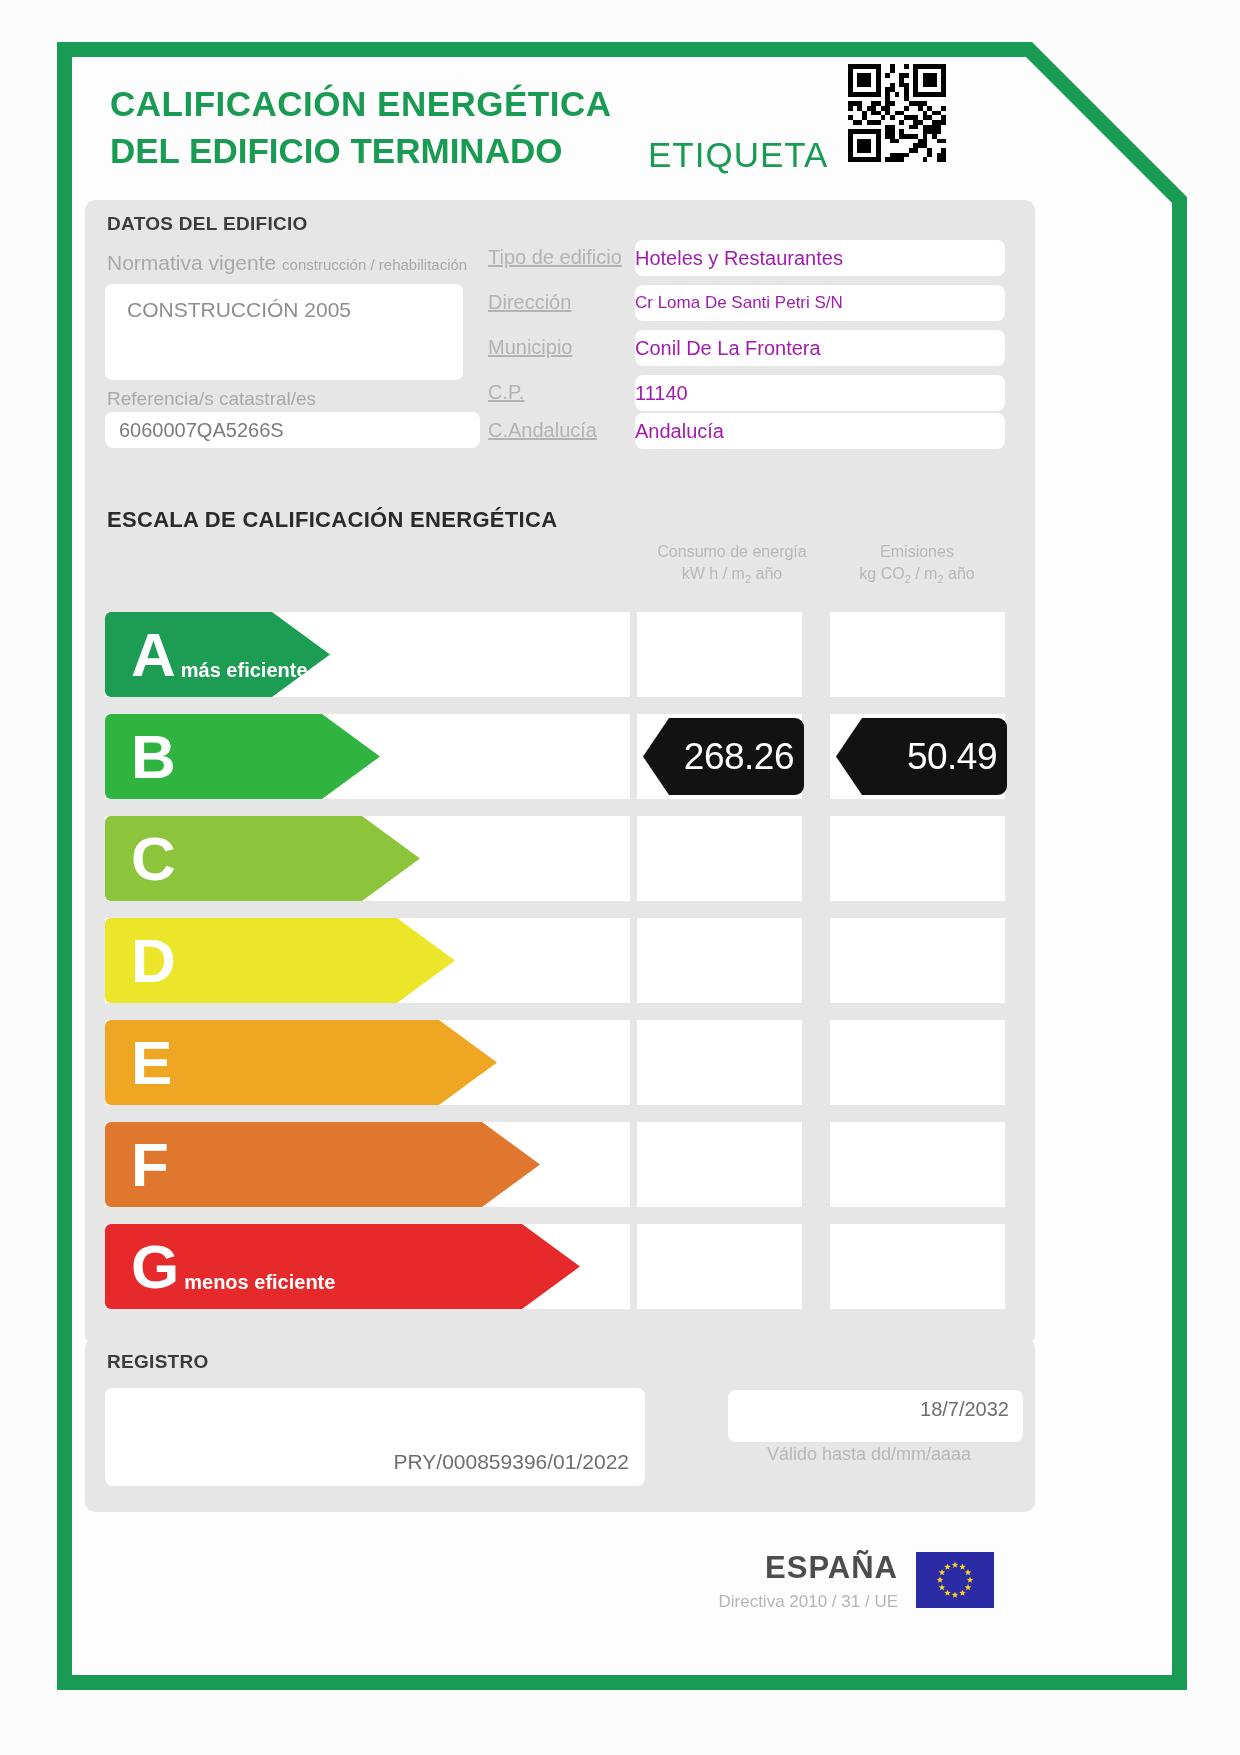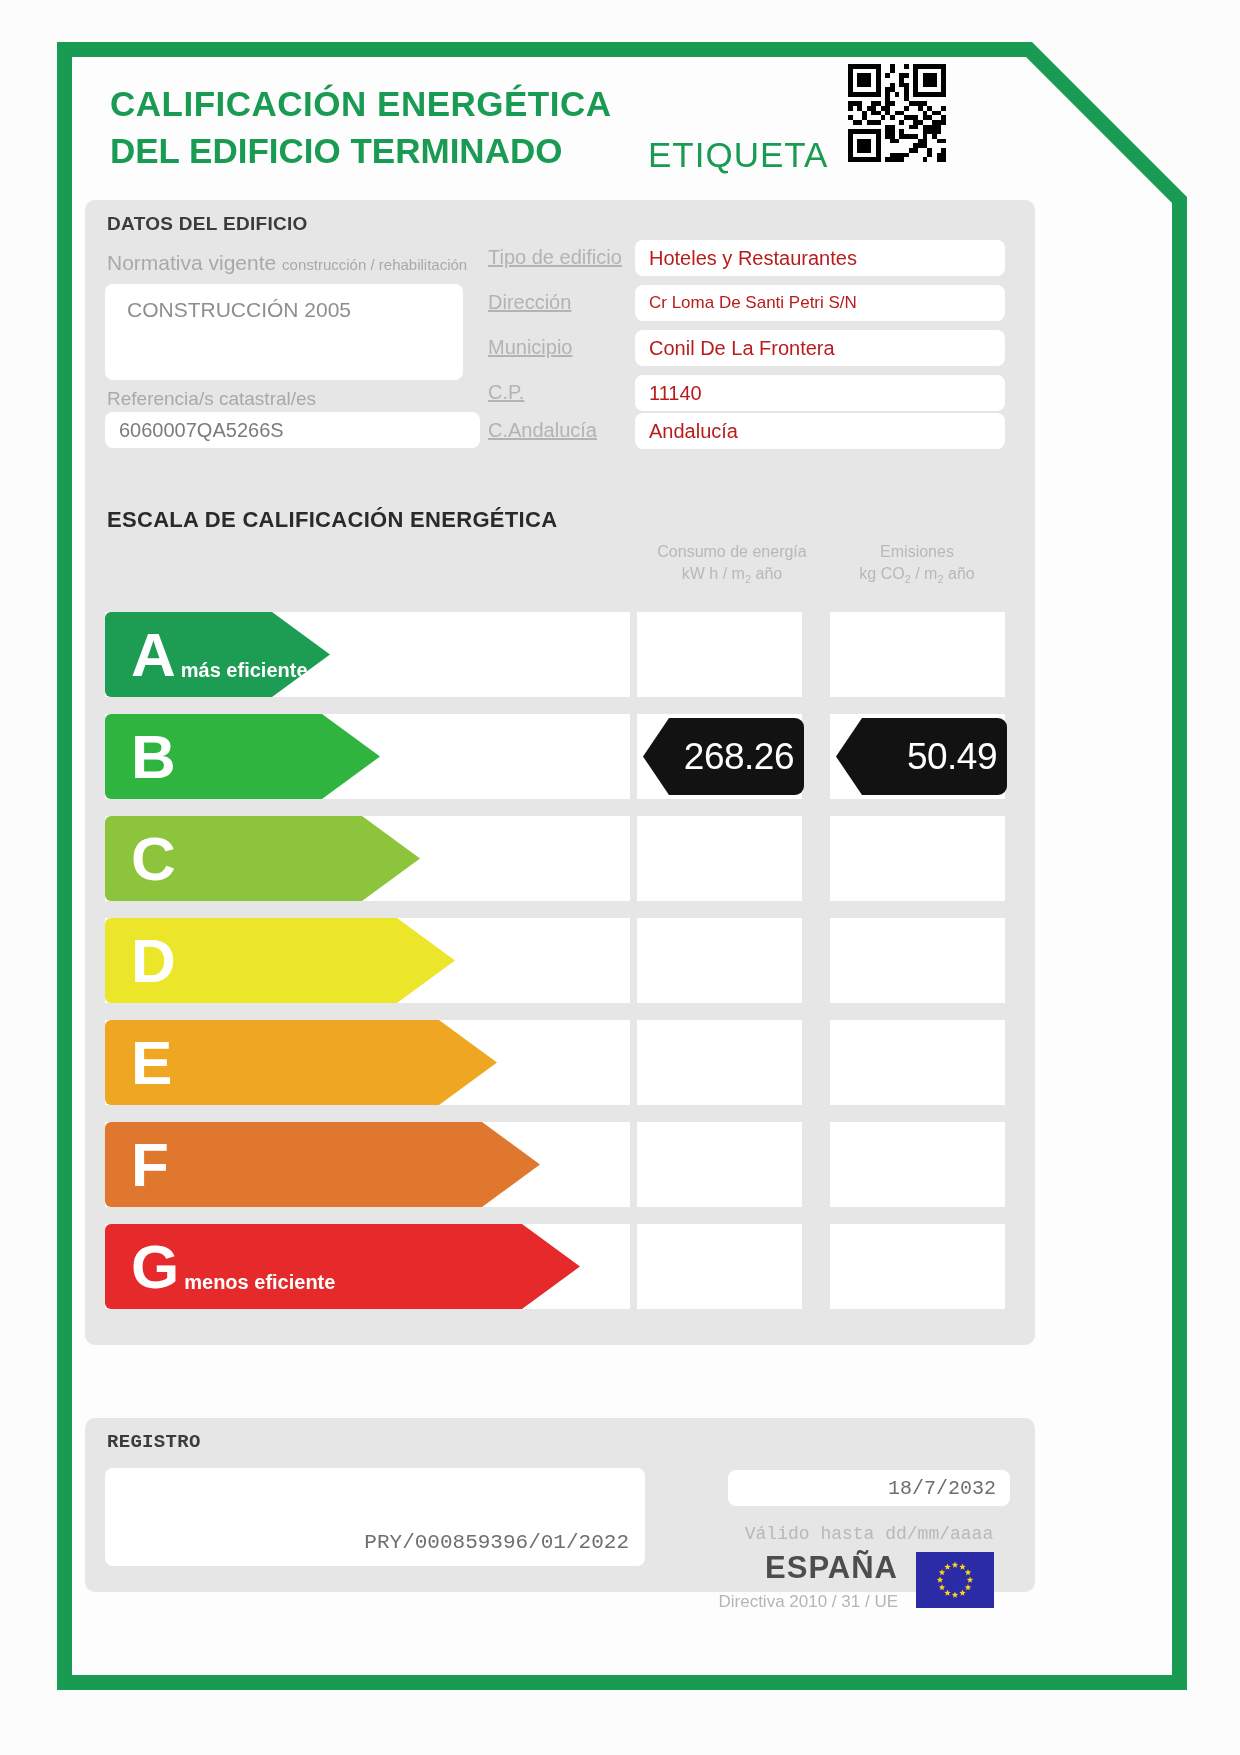--- a/index.html
+++ b/index.html
@@ -17,35 +17,35 @@
   
   .h-title1{position:absolute;left:110px;top:84px;font-size:35px;font-weight:700;letter-spacing:.5px;color:var(--accent,#1a9b53);}
   .h-title2{position:absolute;left:110px;top:131px;font-size:35px;font-weight:700;color:var(--accent,#1a9b53);}
   .h-etiqueta{position:absolute;left:648px;top:135px;font-size:35px;font-weight:400;letter-spacing:1px;color:var(--accent,#1a9b53);}
   .qr{position:absolute;left:848px;top:64px;width:98px;height:98px;}
 
   
   .panel{position:absolute;left:85px;width:950px;background:#e6e6e6;border-radius:10px;}
   #datos{top:200px;height:337px;}
   #escala{top:487px;height:858px;}
-  #registro{top:1418px;height:174px;font-family:Liberation Mono, monospace;}
+  #registro{top:1338px;height:174px;}
   .sec-title{position:absolute;left:22px;top:13px;font-size:19px;font-weight:700;color:#3c3c3c;letter-spacing:.3px;}
 
   
   .norm-label{position:absolute;left:22px;top:51px;font-size:21px;color:#a9a9a9;}
   .norm-label .small{font-size:15px;color:#a9a9a9;}
   .whitebox{position:absolute;background:#ffffff;border-radius:8px;}
   .norm-box{left:20px;top:84px;width:358px;height:96px;}
   .norm-box span{display:block;padding:14px 0 0 22px;font-size:21px;color:#8e8e8e;}
   .ref-label{position:absolute;left:22px;top:188px;font-size:19px;color:#a9a9a9;}
   .ref-box{left:20px;top:212px;width:375px;height:36px;}
   .ref-box span{display:block;line-height:36px;padding-left:14px;font-size:20px;color:#7c7c7c;}
   .f-label{position:absolute;left:403px;font-size:20px;color:#b3b3b3;text-decoration:underline;}
   .f-box{left:550px;width:370px;height:36px;}
-  .f-box span{display:block;line-height:36px;padding-left:14px;font-size:20px;color:#b91c1c;white-space:nowrap;}
+  .f-box span{display:block;line-height:36px;font-size:20px;color:#a21caf;white-space:nowrap;}
   .f-box.smalltext span{font-size:17px;}
 
   
   .colh{position:absolute;width:200px;text-align:center;font-size:16px;color:#b8b8b8;line-height:22px;}
   .colh sub{font-size:11px;}
   #colh1{left:547px;top:54px;} #colh2{left:732px;top:54px;}
   .rows{position:absolute;left:20px;top:125px;width:910px;}
   .srow{position:relative;height:85px;margin-bottom:17px;}
   .srow-strip{position:absolute;left:0;top:0;width:525px;height:85px;background:#ffffff;}
   .arrow{position:absolute;left:0;top:0;height:85px;display:flex;align-items:center;
@@ -56,21 +56,21 @@
   .cell{position:absolute;top:0;height:85px;background:#ffffff;}
   .c1{left:532px;width:165px;} .c2{left:725px;width:175px;}
   .vtag{position:absolute;left:6px;right:-2px;top:4px;bottom:4px;background:#121212;border-radius:9px;
     clip-path:polygon(0 50%,26px 0,100% 0,100% 100%,26px 100%);
     display:flex;align-items:center;justify-content:flex-end;padding-right:10px;
     color:#ffffff;font-weight:400;font-size:37px;letter-spacing:-.5px;}
 
   
   .reg-box1{left:20px;top:50px;width:540px;height:98px;}
   .reg-box1 span{position:absolute;right:16px;bottom:12px;font-size:21px;color:#6e6e6e;}
-  .reg-box2{left:643px;top:52px;width:282px;height:36px;}
+  .reg-box2{left:643px;top:52px;width:282px;height:52px;padding-left:13px;}
   .reg-box2 span{display:block;line-height:38px;text-align:right;padding-right:14px;font-size:20px;color:#6e6e6e;}
   .valid-text{position:absolute;left:643px;top:106px;width:282px;text-align:center;font-size:18px;color:#b8b8b8;}
 
   
   .espana{position:absolute;left:600px;top:1550px;width:298px;text-align:right;font-size:31px;font-weight:700;letter-spacing:1px;color:#4d4d4d;}
   .directiva{position:absolute;left:600px;top:1592px;width:298px;text-align:right;font-size:17px;color:#b5b5b5;}
   .euflag{position:absolute;left:916px;top:1552px;width:78px;height:56px;}
 </style>
 </head>
 <body>

